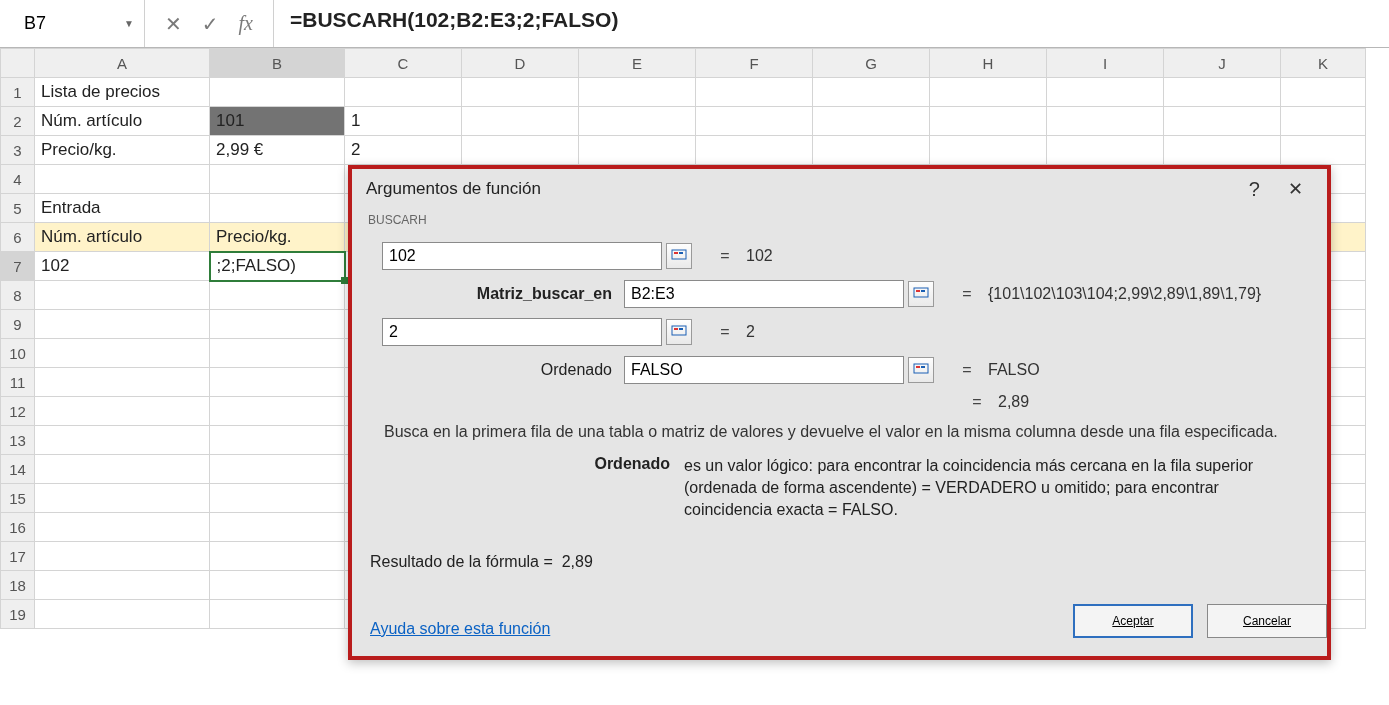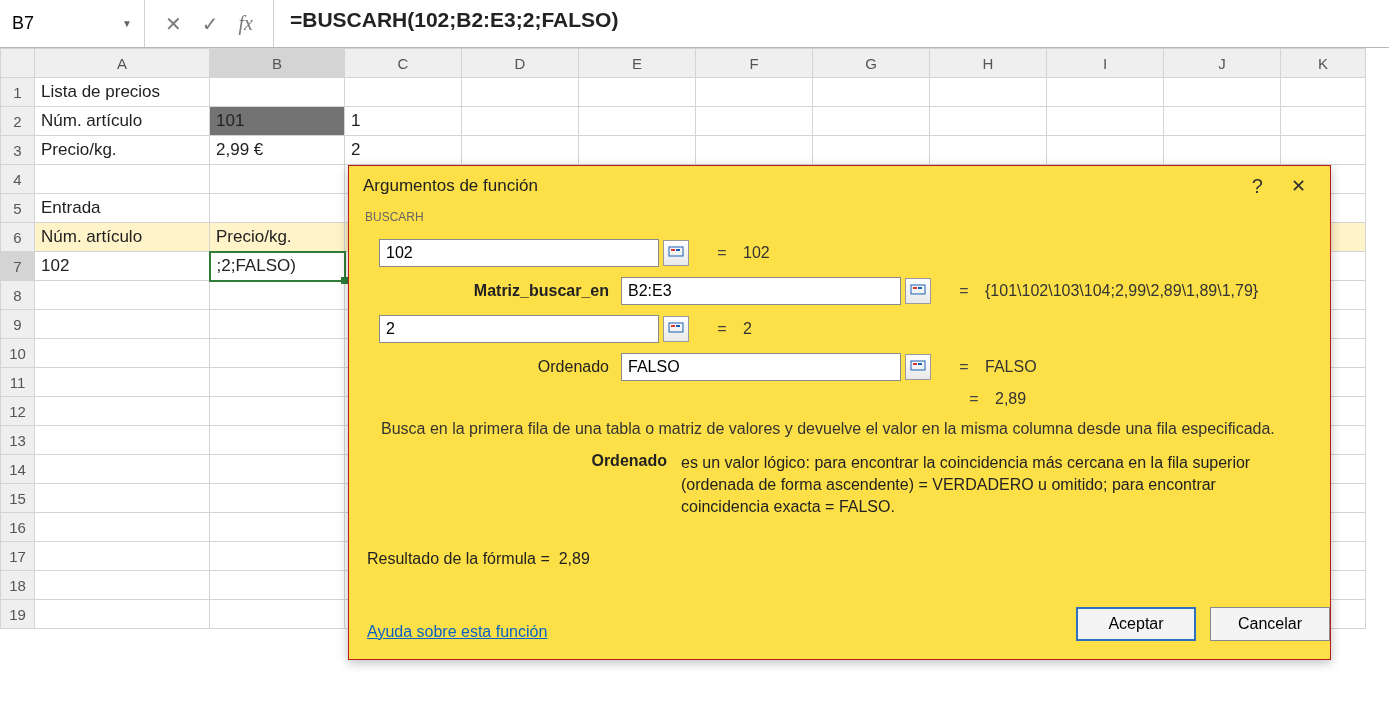--- a/index.html
+++ b/index.html
@@ -1,20 +1,20 @@
 <!DOCTYPE html>
 <html><head>
 <meta charset="utf-8">
 <style>
   * { box-sizing: border-box; margin: 0; padding: 0; }
   body { font-family: "Segoe UI", Arial, sans-serif; font-size: 15px; background: #fff; color: #222; width: 1389px; height: 705px; overflow: hidden; position: relative; }
 
   
   .formula-bar { display: flex; height: 48px; border-bottom: 1px solid #b7b7b7; background:#fff; }
-  .name-box { display:flex; align-items:center; padding:0 12px; width:145px; background:#fff; border-right:1px solid #d0d0d0; }
+  .name-box { display:flex; align-items:center; padding:0 24px; width:145px; background:#fff; border-right:1px solid #d0d0d0; }
   .name-box input { border:none; outline:none; font-size:18px; width:100px; background:transparent; }
   .name-box .dd { color:#666; font-size:10px; margin-left:auto; }
   .fb-icons { display:flex; align-items:center; gap:20px; padding:0 20px; border-right:1px solid #d0d0d0; }
   .fb-icons span { font-size:20px; color:#7a7a7a; }
   .fx { font-style: italic; font-family:"Times New Roman",serif; }
   .formula-text { flex:1; display:flex; align-items:flex-start; padding:8px 16px; font-size:21px; font-weight:700; }
 
   
   .sheet { position:relative; }
   table.grid { border-collapse: collapse; }
@@ -26,21 +26,21 @@
   th.rowh.sel, th.colh.sel { background:#d4d4d4; }
   th.colh.selB { background:#d4d4d4; }
   .hdr-row th { height:28px; }
   .corner { width:34px; background:#efefef; }
   .highlight-row td { background:#fff3c9; }
   .sel-B2 { background:#737373; }
   .cell-B7 { border:2px solid #2f7d3a !important; position:relative; }
   .cell-B7::after{content:""; position:absolute; right:-4px; bottom:-4px; width:7px;height:7px; background:#2f7d3a;}
 
   
-  .dialog { position:absolute; left:348px; top:165px; width:983px; height:495px; background:#fde047; border:1px solid #b91c1c; box-shadow:0 3px 10px rgba(0,0,0,.25); }
+  .dialog { position:absolute; left:348px; top:165px; width:983px; height:495px; background:#e5e5e5; border:4px solid #b91c1c; box-shadow:0 3px 10px rgba(0,0,0,.25); }
   .dialog .titlebar { display:flex; align-items:center; height:40px; padding:0 14px; font-size:17px; color:#222; }
   .dialog .titlebar .help { margin-left:auto; font-size:20px; color:#333; padding:0 18px; cursor:pointer; }
   .dialog .titlebar .close { font-size:18px; color:#333; padding:0 10px; cursor:pointer; }
 
   .fnname { padding:4px 16px 6px; font-size:12px; color:#666; }
 
   .args { padding:4px 30px 0 30px; }
   .argrow { display:flex; align-items:center; height:38px; }
   .arglabel { width:242px; text-align:right; padding-right:12px; font-size:16px; }
   .arglabel.bold { font-weight:700; }
@@ -54,21 +54,21 @@
   .result-line .eq{margin-left:582px}
 
   .desc { padding:6px 16px 10px; font-size:16px; color:#333; }
   .param-desc { display:flex; padding:4px 16px 10px; font-size:16px; }
   .param-desc .plabel{ width:300px; text-align:right; font-weight:700; padding-right:14px;}
   .param-desc .ptext{ flex:1; line-height:22px;}
 
   .footer { position:absolute; bottom:0; left:0; right:0; padding:12px 0 18px; display:flex; align-items:flex-end; }
   .footer .link { color:#0b62c4; text-decoration:underline; cursor:pointer; font-size:16px; position:absolute; left:18px; bottom:18px;}
   .footer .btns { margin-left:auto; display:flex; gap:14px; }
-  .btn { width:120px; height:34px; border:1px solid #888; background:#f4f4f4; font-size:16px; cursor:pointer; }
+  .btn { width:120px; height:34px; border:1px solid #888; background:#f4f4f4; font-size:12px; cursor:pointer;text-decoration:underline; }
   .btn.primary { border:2px solid #2e6fbf; }
 
   .midblock{padding:0 16px; position:relative; top:-4px;}
   .result-top{margin-top:22px; margin-bottom:21px; padding-left:2px; font-size:16px;}
 </style>
 </head>
 <body>
 
 <div class="formula-bar">
   <div class="name-box">

